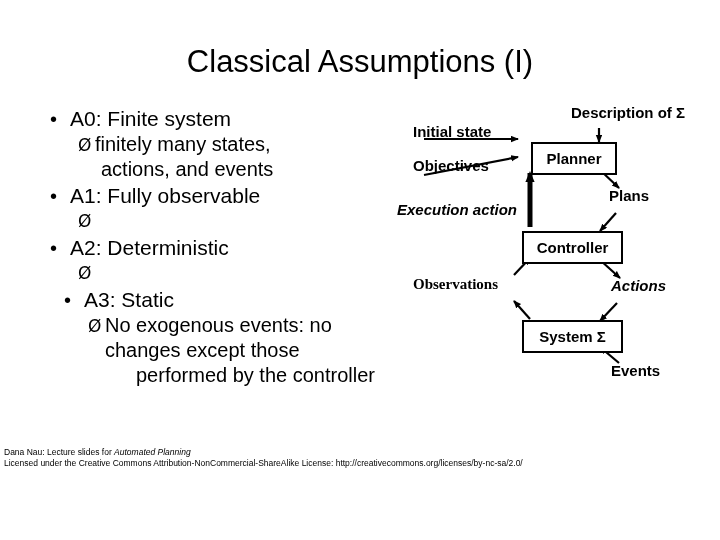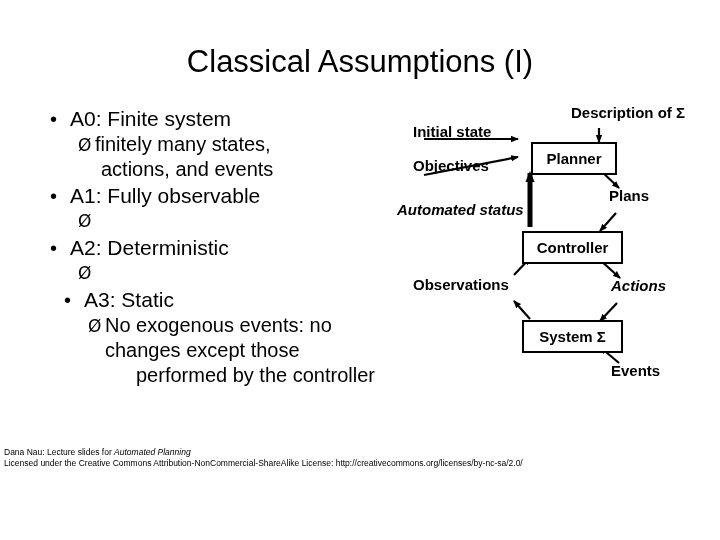--- a/index.html
+++ b/index.html
@@ -205,22 +205,22 @@
 
       <path d="M110,180 L126,163" stroke="#000000" stroke-width="2.2" fill="none" marker-end="url(#ah)"></path>
 
       <path d="M215,268 L196,252" stroke="#000000" stroke-width="2.2" fill="none" marker-end="url(#ah)"></path>
     </svg>
 
     <div class="dlabel" style="left:167px; top:9px;">Description of Σ</div>
     <div class="dlabel" style="left:9px; top:28px;">Initial state</div>
     <div class="dlabel" style="left:9px; top:62px;">Objectives</div>
     <div class="dlabel" style="left:205px; top:92px;">Plans</div>
-    <div class="dlabel italic" style="left:-7px; top:106px;">Automated status</div>
-    <div class="dlabel" style="left:9px; top:181px;">Observations</div>
+    <div class="dlabel italic" style="left:-7px; top:106px;">Execution action</div>
+    <div class="dlabel" style="left:9px; top:181px;font-family:Liberation Serif, serif;">Observations</div>
     <div class="dlabel" style="left:207px; top:182px;font-style:italic;">Actions</div>
     <div class="dlabel" style="left:207px; top:267px;">Events</div>
 
     <div class="dbox" style="left:127px; top:47px; width:82px; height:29px;">Planner</div>
     <div class="dbox" style="left:118px; top:136px; width:97px; height:29px;">Controller</div>
     <div class="dbox" style="left:118px; top:225px; width:97px; height:29px;">System Σ</div>
 
   </div>
 
   <div id="footer">

